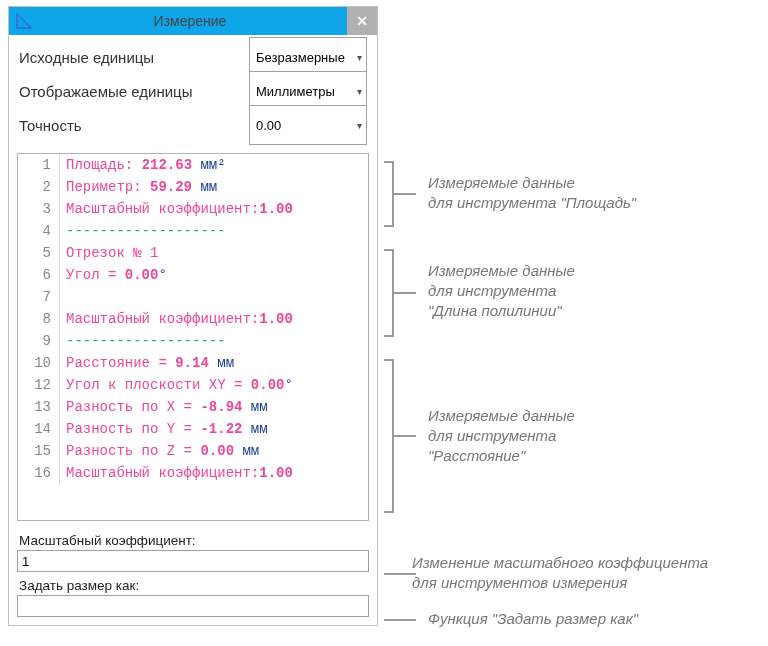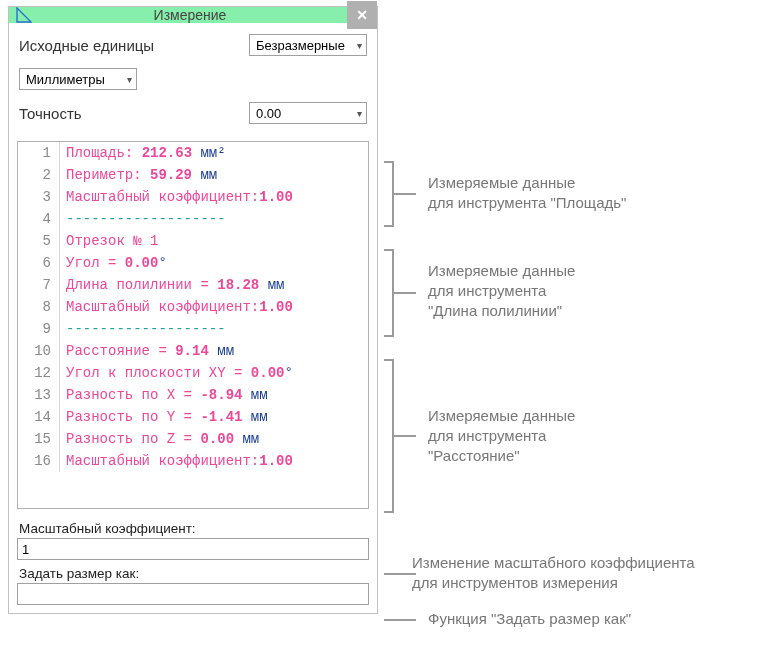--- a/index.html
+++ b/index.html
@@ -15,22 +15,22 @@
   }
   .dialog {
     position: absolute;
     left: 8px;
     top: 6px;
     width: 370px;
     border: 1px solid #c0c0c0;
     background: #fff;
   }
   .titlebar {
-    height: 16px;
-    background: #86efac;
+    height: 28px;
+    background: #0ea5e9;
     display: flex;
     align-items: center;
     position: relative;
   }
   .titlebar .icon {
     width: 18px; height: 18px;
     margin-left: 6px;
     color: #2a6fd6;
     display: flex; align-items: center; justify-content: center;
   }
@@ -58,21 +58,21 @@
     margin-bottom: 10px;
     height: 24px;
   }
   .opt-row .label {
     flex: 1;
     color: #333;
     font-size: 15px;
   }
   .opt-row .select {
     width: 118px;
-    height: 22px;
+    height: 40px;
     border: 1px solid #a0a0a0;
     background: #fff;
     display: flex;
     align-items: center;
     padding: 0 4px 0 6px;
     font-size: 13px;
     position: relative;
     cursor: pointer;
   }
   .opt-row .select .chev {
@@ -127,20 +127,21 @@
     border: 1px solid #a0a0a0;
     padding: 0 4px;
     font-size: 13px;
     font-family: inherit;
     outline: none;
   }
   
   .annot {
     position: absolute;
     color: #777;
+    font-style: italic;
     font-size: 15px;
     line-height: 20px;
   }
   .bracket {
     position: absolute;
     border-right: 2px solid #9a9a9a;
     border-top: 2px solid #9a9a9a;
     border-bottom: 2px solid #9a9a9a;
     width: 10px;
   }
@@ -175,20 +176,21 @@
 
   <div class="options">
     <div class="opt-row">
       <span class="label">Исходные единицы</span>
       <div class="select">
         <span>Безразмерные</span>
         <span class="chev">▾</span>
       </div>
     </div>
     <div class="opt-row">
+      <span class="label">Отображаемые единицы</span>
       <div class="select">
         <span>Миллиметры</span>
         <span class="chev">▾</span>
       </div>
     </div>
     <div class="opt-row">
       <span class="label">Точность</span>
       <div class="select">
         <span>0.00</span>
         <span class="chev">▾</span>
@@ -216,21 +218,20 @@
       <div class="code-row">
         <div class="gutter">5</div>
         <div class="line"><span class="tk-key">Отрезок № 1</span></div>
       </div>
       <div class="code-row">
         <div class="gutter">6</div>
         <div class="line"><span class="tk-key">Угол = </span><span class="tk-num">0.00</span><span class="tk-unit">°</span></div>
       </div>
       <div class="code-row">
         <div class="gutter">7</div>
-        <div class="line"><span class="tk-key">Длина полилинии = </span><span class="tk-num">18.28</span><span class="tk-unit"> мм</span></div>
       </div>
       <div class="code-row">
         <div class="gutter">8</div>
         <div class="line"><span class="tk-key">Масштабный коэффициент:</span><span class="tk-num">1.00</span></div>
       </div>
       <div class="code-row">
         <div class="gutter">9</div>
         <div class="line"><span class="tk-dash">-------------------</span></div>
       </div>
       <div class="code-row">
@@ -240,21 +241,21 @@
       <div class="code-row">
         <div class="gutter">12</div>
         <div class="line"><span class="tk-key">Угол к плоскости XY = </span><span class="tk-num">0.00</span><span class="tk-unit">°</span></div>
       </div>
       <div class="code-row">
         <div class="gutter">13</div>
         <div class="line"><span class="tk-key">Разность по X = </span><span class="tk-num">-8.94</span><span class="tk-unit"> мм</span></div>
       </div>
       <div class="code-row">
         <div class="gutter">14</div>
-        <div class="line"><span class="tk-key">Разность по Y = </span><span class="tk-num">-1.41</span><span class="tk-unit"> мм</span></div>
+        <div class="line"><span class="tk-key">Разность по Y = </span><span class="tk-num">-1.22</span><span class="tk-unit"> мм</span></div>
       </div>
       <div class="code-row">
         <div class="gutter">15</div>
         <div class="line"><span class="tk-key">Разность по Z = </span><span class="tk-num">0.00</span><span class="tk-unit"> мм</span></div>
       </div>
       <div class="code-row">
         <div class="gutter">16</div>
         <div class="line"><span class="tk-key">Масштабный коэффициент:</span><span class="tk-num">1.00</span></div>
       </div>
     </div>

